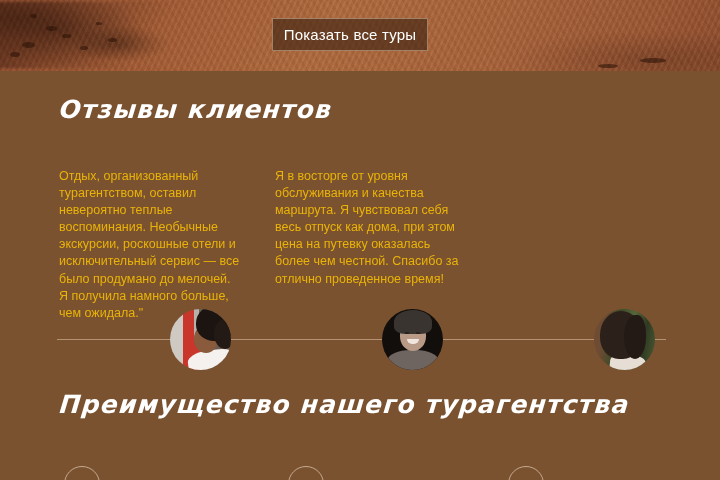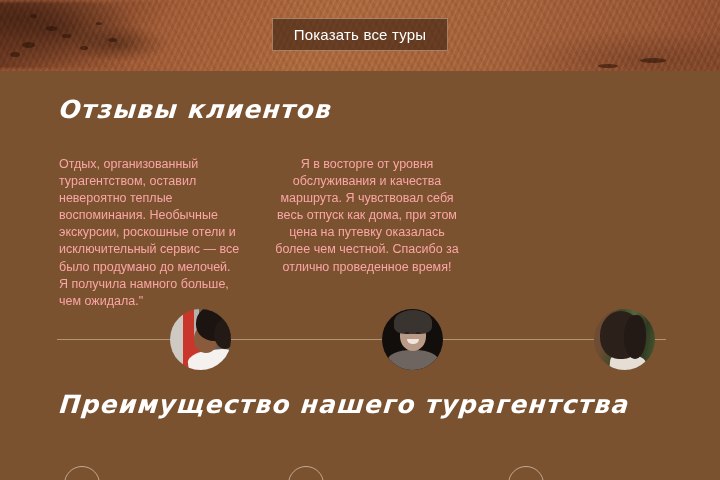--- a/index.html
+++ b/index.html
@@ -38,21 +38,21 @@
   .hero-speck {
     position:absolute;
     background:rgba(40,16,6,.55);
     border-radius:50%;
     filter:blur(.4px);
   }
 
   
   .cta {
     position:absolute; left:272px; top:18px;
-    width:176px; height:33px;
+    width:156px; height:33px;
     display:flex; align-items:center; justify-content:center;
     background:rgba(61,35,18,.62);
     border:1px solid rgba(214,188,162,.55);
     color:#ffffff;
     font-size:15px; letter-spacing:.2px;
     cursor:pointer;
   }
 
   
   .reviews-heading {
@@ -71,27 +71,27 @@
     font-family:"DejaVu Sans", sans-serif;
     font-size:25px;
     font-style:italic;
     font-weight:700;
     letter-spacing:1.2px;
     transform:skewX(-6deg);
   }
 
   .cols { position:absolute; left:0; top:156px; width:720px; height:180px; }
   .col {
-    position:absolute; top:0;
-    color:#fca5a5;
+    position:absolute; top:12px;
+    color:#eab308;
     font-size:12.5px;
     line-height:17.1px;
   }
   .col-0 { left:59px; width:184px; }
-  .col-1 { left:275px; width:184px;text-align:center; }
+  .col-1 { left:275px; width:184px; }
   .col-2 { left:490px; width:184px; }
 
   
   .divider {
     position:absolute; left:57px; top:339px;
     width:609px; height:1px;
     background:rgba(226,201,176,.55);
   }
 
   

